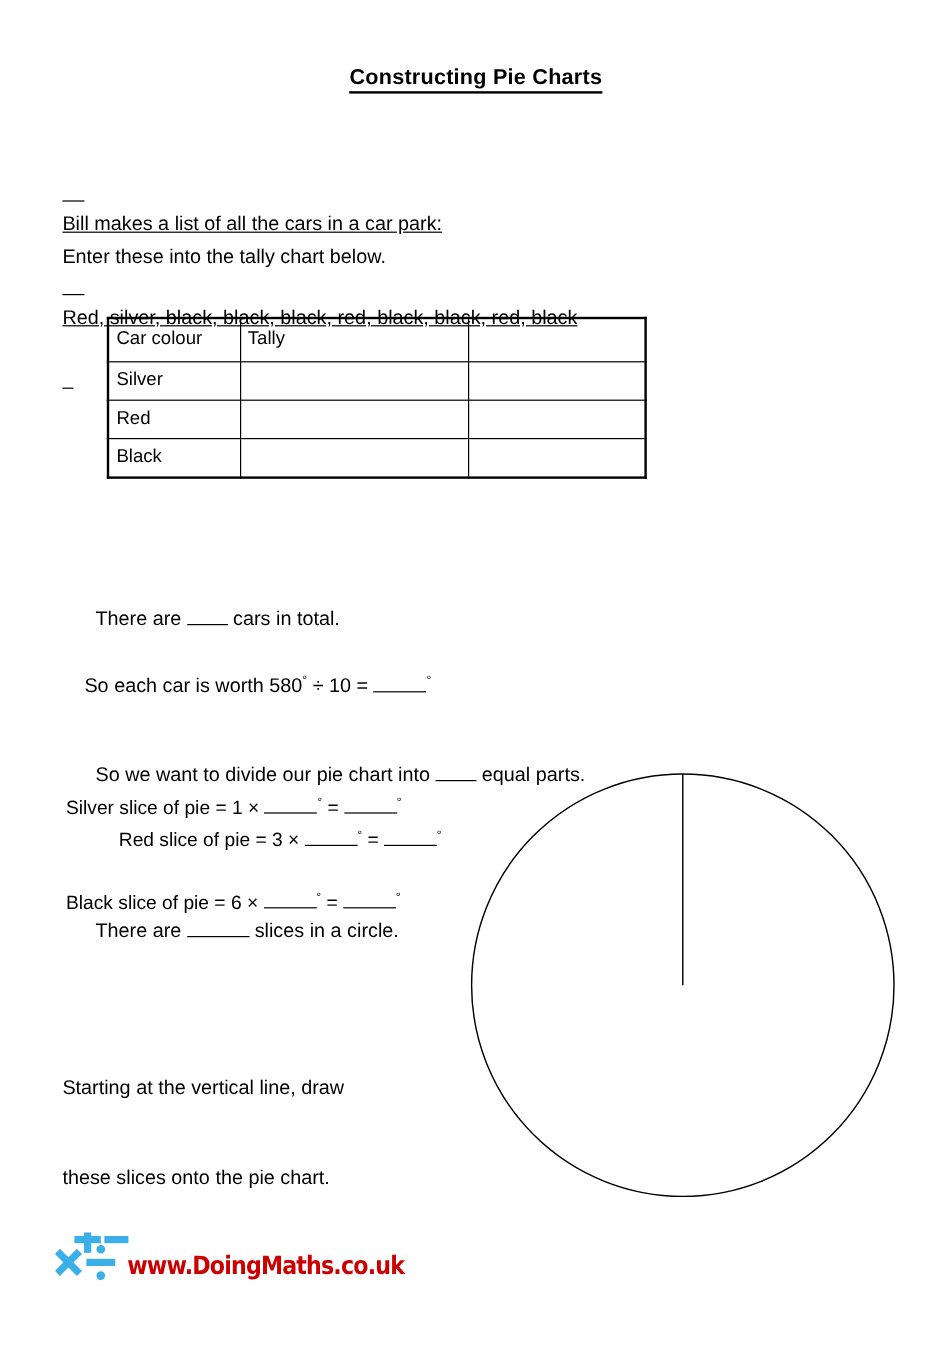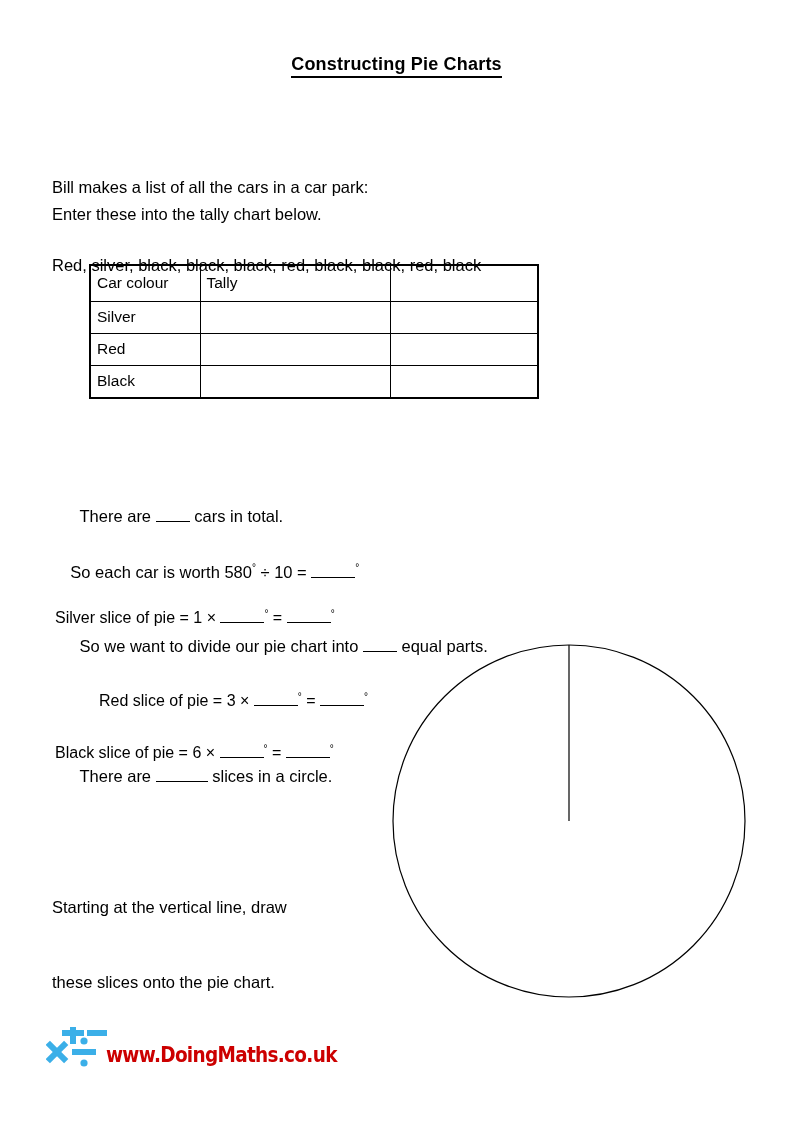--- a/index.html
+++ b/index.html
@@ -40,21 +40,21 @@
   }
 
   
   .para {
     position: absolute;
     left: 52px;
     font-size: 16.5px;
     line-height: 26px;
     white-space: pre-wrap;
   }
-  #intro-block      { top: 122px; }
+  #intro-block      { top: 122px; text-decoration: underline; }
   #instruction-tally{ top: 201px; }
   #totals-block     { top: 425px; }
   #per-car-line     { top: 529px; }
   #draw-instruction { top: 845px; left: 52px; line-height: 25px; }
 
   .line { display: block; }
 
   .blank {
     display: inline-block;
     border-bottom: 1.6px solid #000;
@@ -86,21 +86,21 @@
   #tally-table col.c2 { width: 190px; }
   #tally-table col.c3 { width: 148px; }
 
   
   .slice-line {
     position: absolute;
     left: 55px;
     font-size: 16px;
     white-space: nowrap;
   }
-  #slice-silver { top: 608px; }
+  #slice-silver { top: 664px; }
   #slice-red    { top: 691px; margin-left: 44px; }
   #slice-black  { top: 743px; }
   .deg { font-size: 10px; vertical-align: super; }
 
   
   #pie-chart-figure {
     position: absolute;
     left: 391px;
     top: 643px;
     width: 356px;

